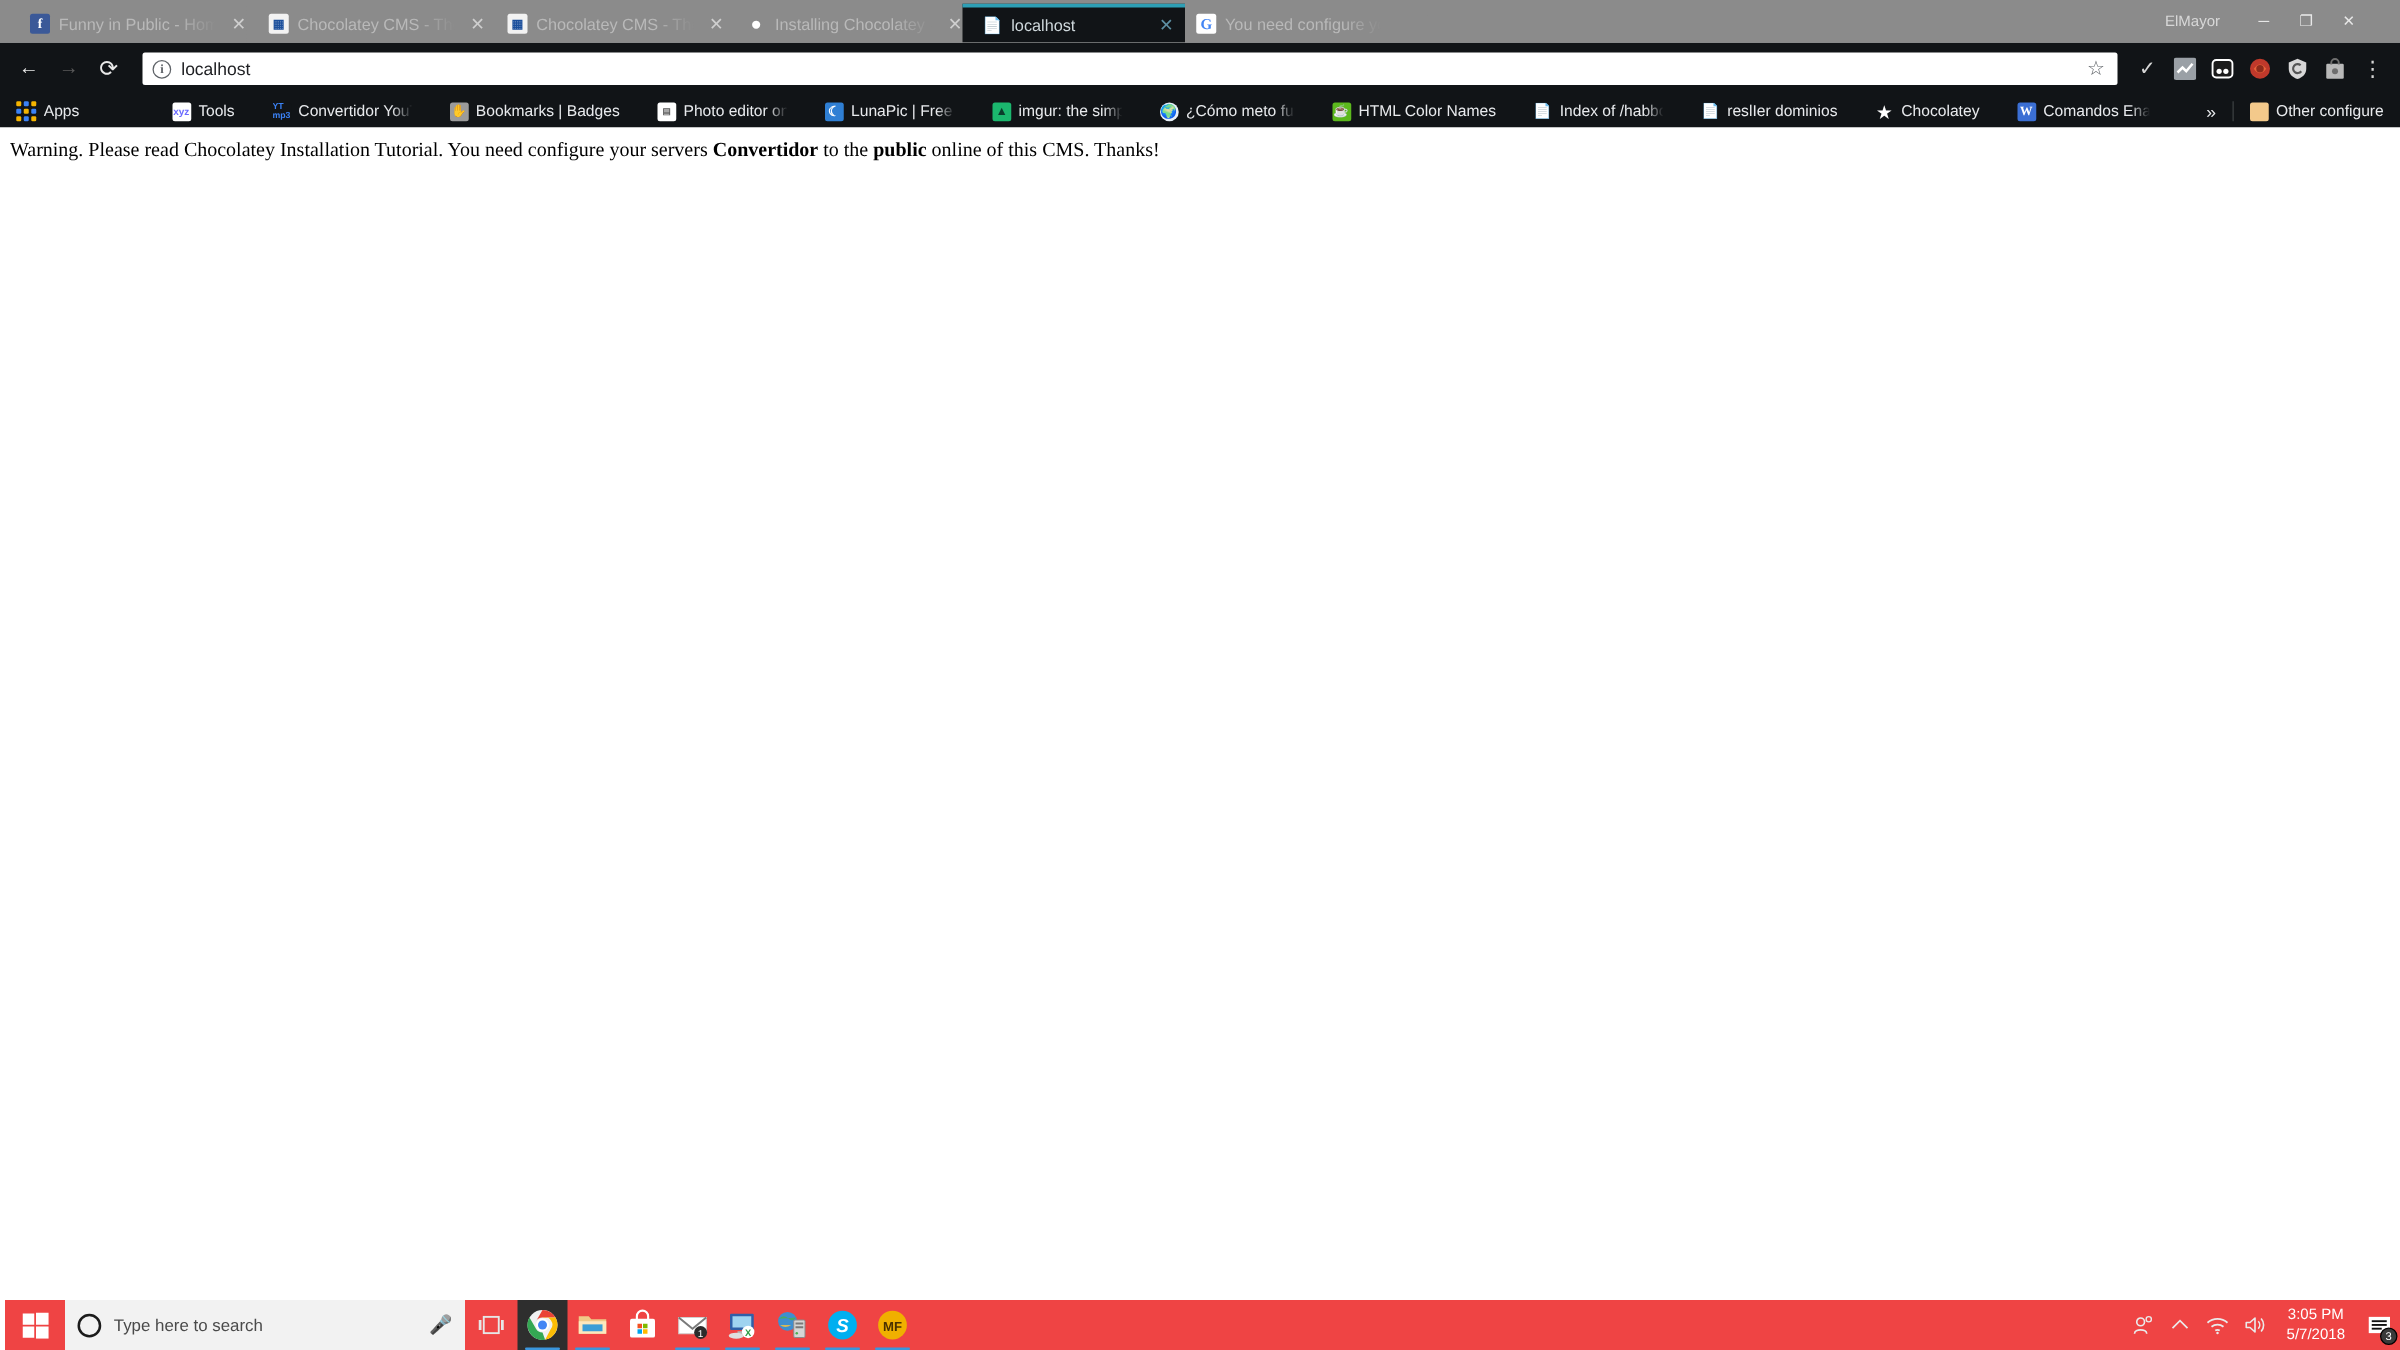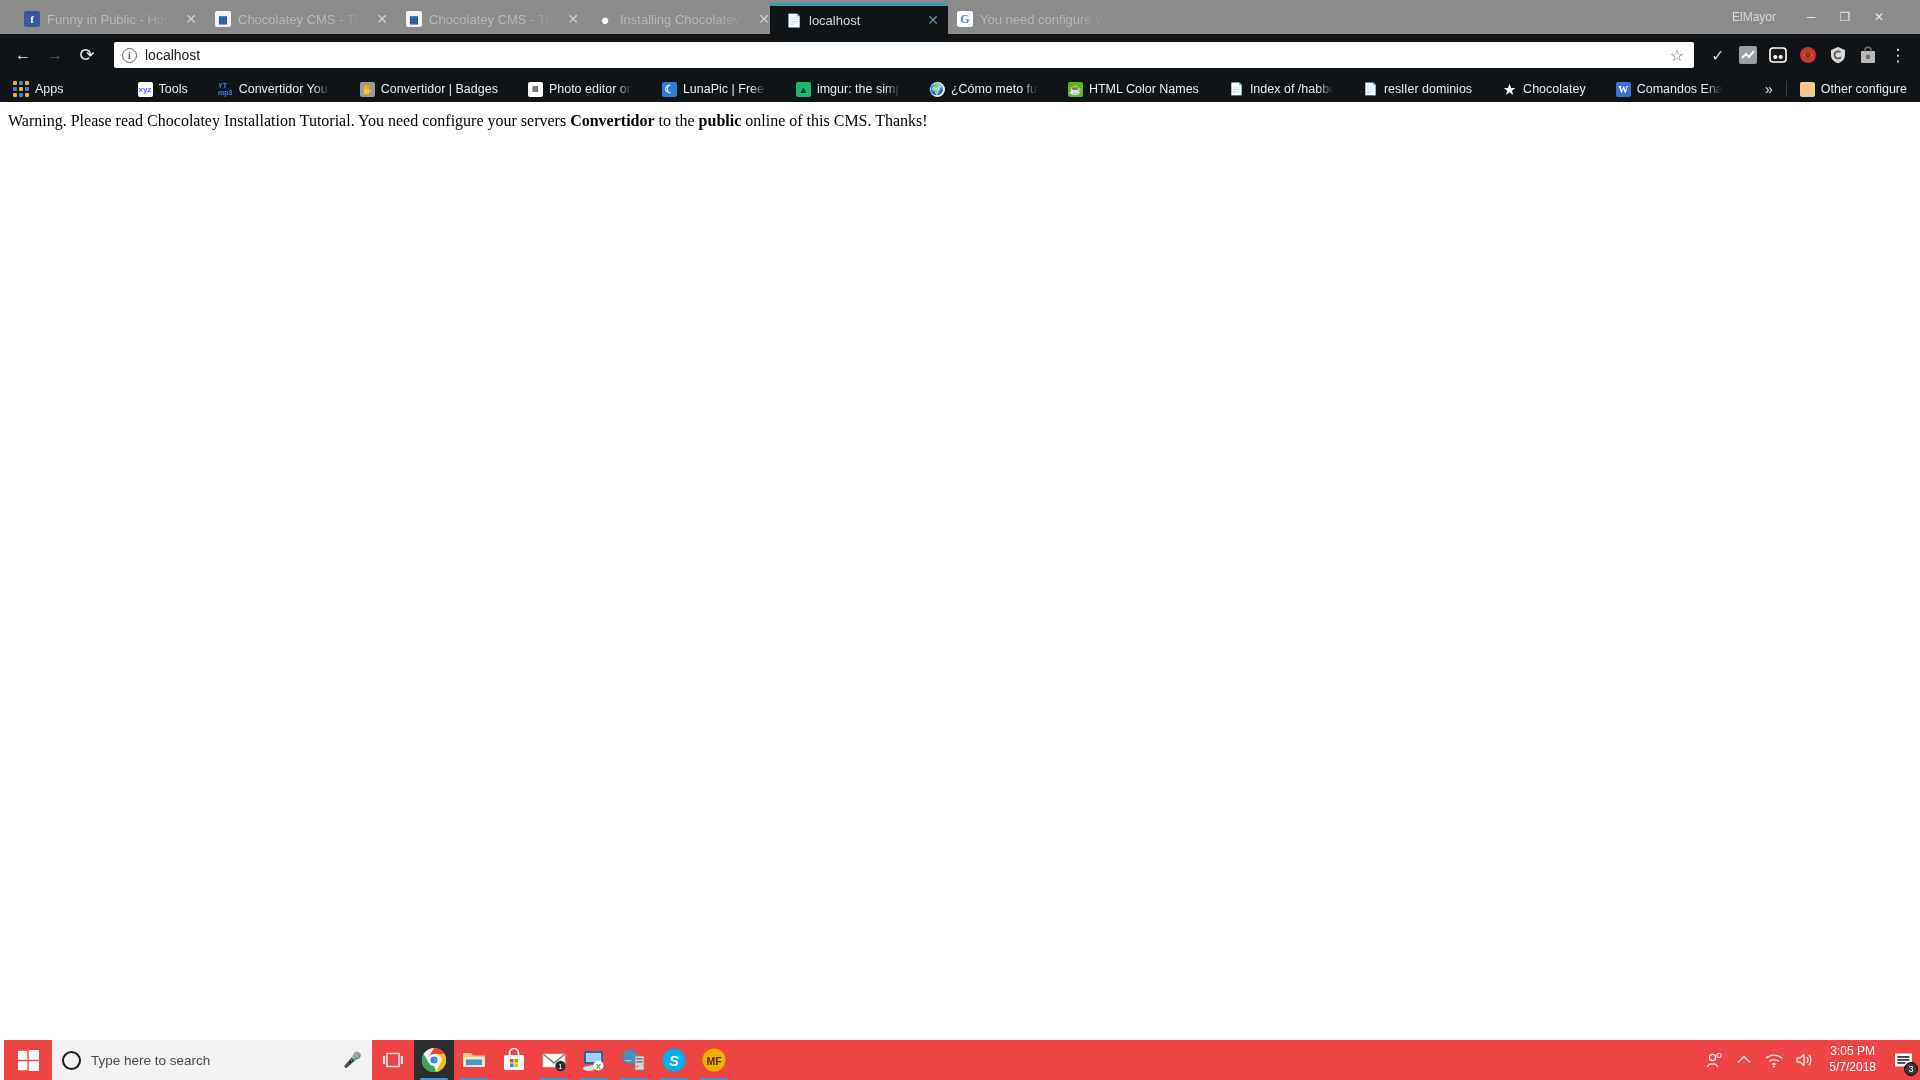--- a/index.html
+++ b/index.html
@@ -398,21 +398,21 @@
       <span class="bm-label">Tools</span>
     </div>
 
     <div class="bm" style="max-width:126px;">
       <span class="bm-icon" style="background:#111417;color:#3b82f6;font-size:7px;line-height:1;">YT<br>mp3</span>
       <span class="bm-label">Convertidor YouTube</span>
     </div>
 
     <div class="bm nomask" style="max-width:none;">
       <span class="bm-icon" style="background:#9b9b9b;color:#f5f5f5;font-size:10px;">✋</span>
-      <span class="bm-label">Convertidor | Badges</span>
+      <span class="bm-label">Bookmarks | Badges</span>
     </div>
 
     <div class="bm" style="max-width:118px;">
       <span class="bm-icon" style="background:#ffffff;color:#555;font-size:7px;">▤</span>
       <span class="bm-label">Photo editor online</span>
     </div>
 
     <div class="bm" style="max-width:118px;">
       <span class="bm-icon" style="background:#2f7fd4;color:#fff;font-size:11px;">☾</span>
       <span class="bm-label">LunaPic | Free Online</span>

